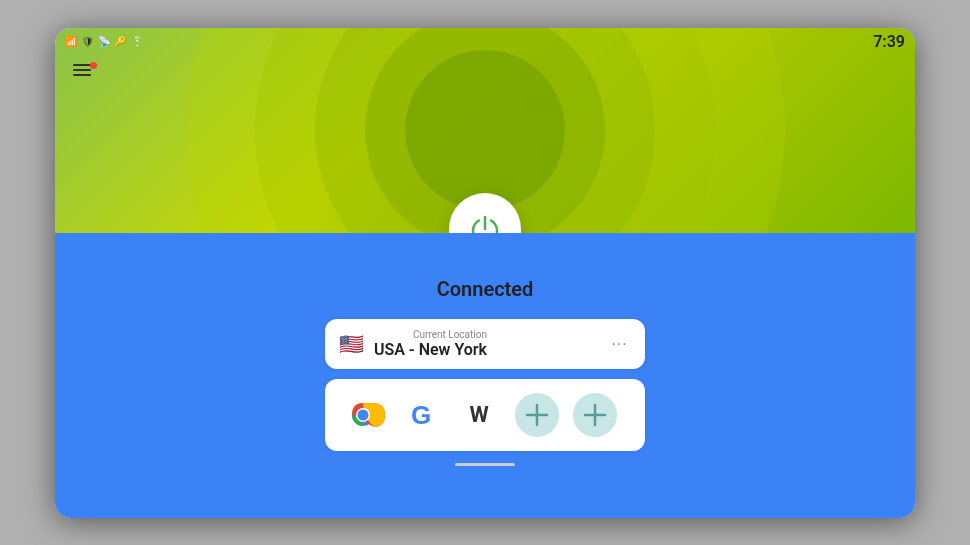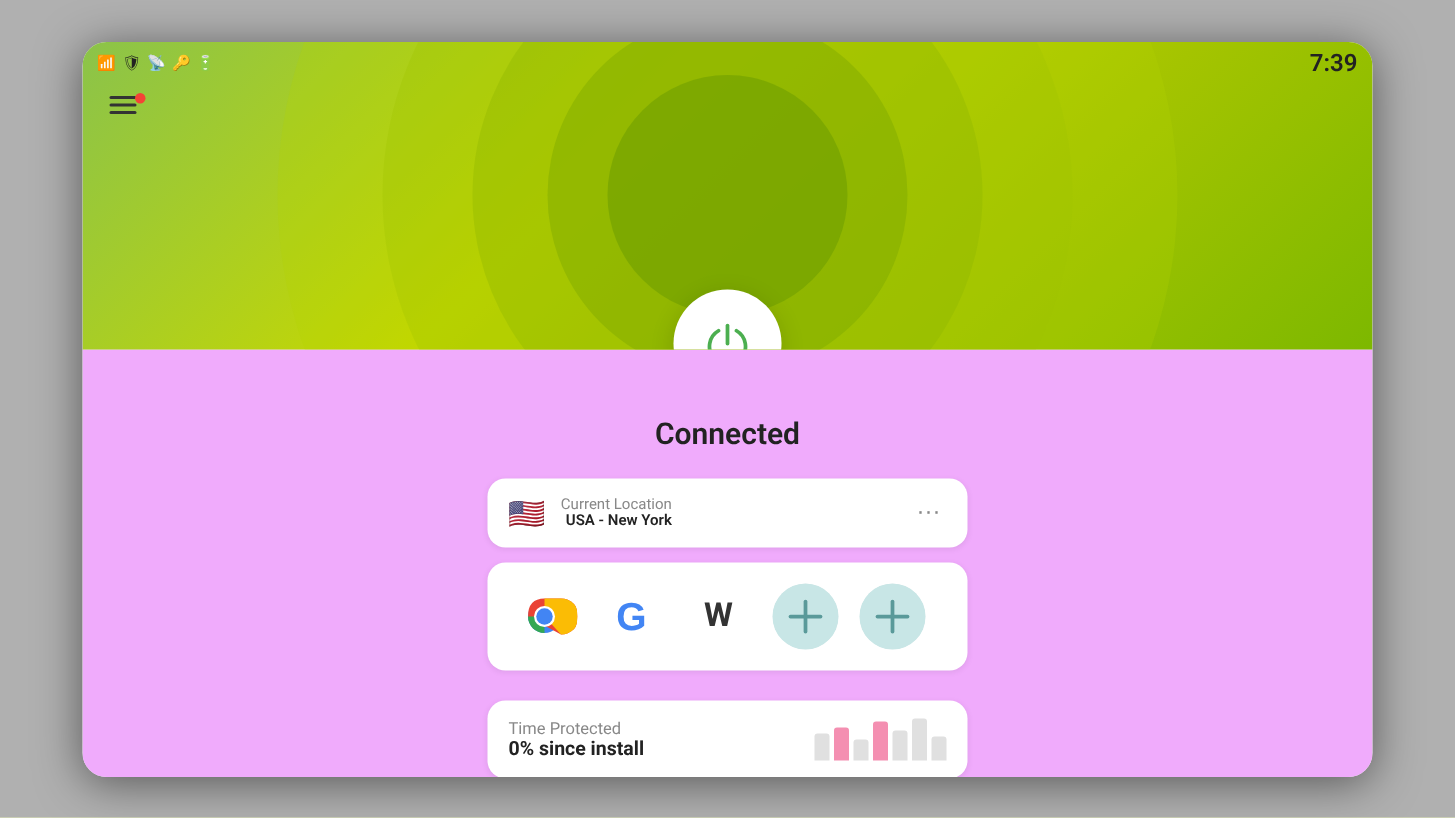--- a/index.html
+++ b/index.html
@@ -141,21 +141,21 @@
     }
 
     .power-icon {
       width: 36px;
       height: 36px;
     }
 
     
     .vpn-content {
       flex: 1;
-      background: #f0abfc;
+      background: #3b82f6;
       display: flex;
       flex-direction: column;
       align-items: center;
       padding-top: 44px;
       overflow: hidden;
     }
 
     .connected-label {
       font-size: 20px;
       font-weight: 600;
@@ -191,21 +191,21 @@
       flex-direction: column;
       text-align: right;
     }
 
     .location-label {
       font-size: 10px;
       color: #888;
     }
 
     .location-name {
-      font-size: 10px;
+      font-size: 16px;
       font-weight: 600;
       color: #222;
     }
 
     .more-btn {
       background: none;
       border: none;
       cursor: pointer;
       color: #888;
       font-size: 16px;
@@ -396,30 +396,15 @@
           <circle cx="22" cy="22" r="22" fill="#c8e6e6"></circle>
           <line x1="22" y1="12" x2="22" y2="32" stroke="#5a9a9a" stroke-width="2.5" stroke-linecap="round"></line>
           <line x1="12" y1="22" x2="32" y2="22" stroke="#5a9a9a" stroke-width="2.5" stroke-linecap="round"></line>
         </svg>
       </div>
 
     </div>
 
     <div class="scroll-indicator"></div>
 
-    <div class="time-protected-card">
-      <div class="time-info">
-        <span class="time-label">Time Protected</span>
-        <span class="time-value">0% since install</span>
-      </div>
-      <div class="bar-chart" id="bar-chart">
-          <div class="bar" style="height: 18px; background: rgb(224, 224, 224);"></div>
-          <div class="bar" style="height: 22px; background: rgb(244, 143, 177);"></div>
-          <div class="bar" style="height: 14px; background: rgb(224, 224, 224);"></div>
-          <div class="bar" style="height: 26px; background: rgb(244, 143, 177);"></div>
-          <div class="bar" style="height: 20px; background: rgb(224, 224, 224);"></div>
-          <div class="bar" style="height: 28px; background: rgb(224, 224, 224);"></div>
-          <div class="bar" style="height: 16px; background: rgb(224, 224, 224);"></div>
-        </div>
-    </div>
 
   </div>
 </div>
 
 </body></html>

